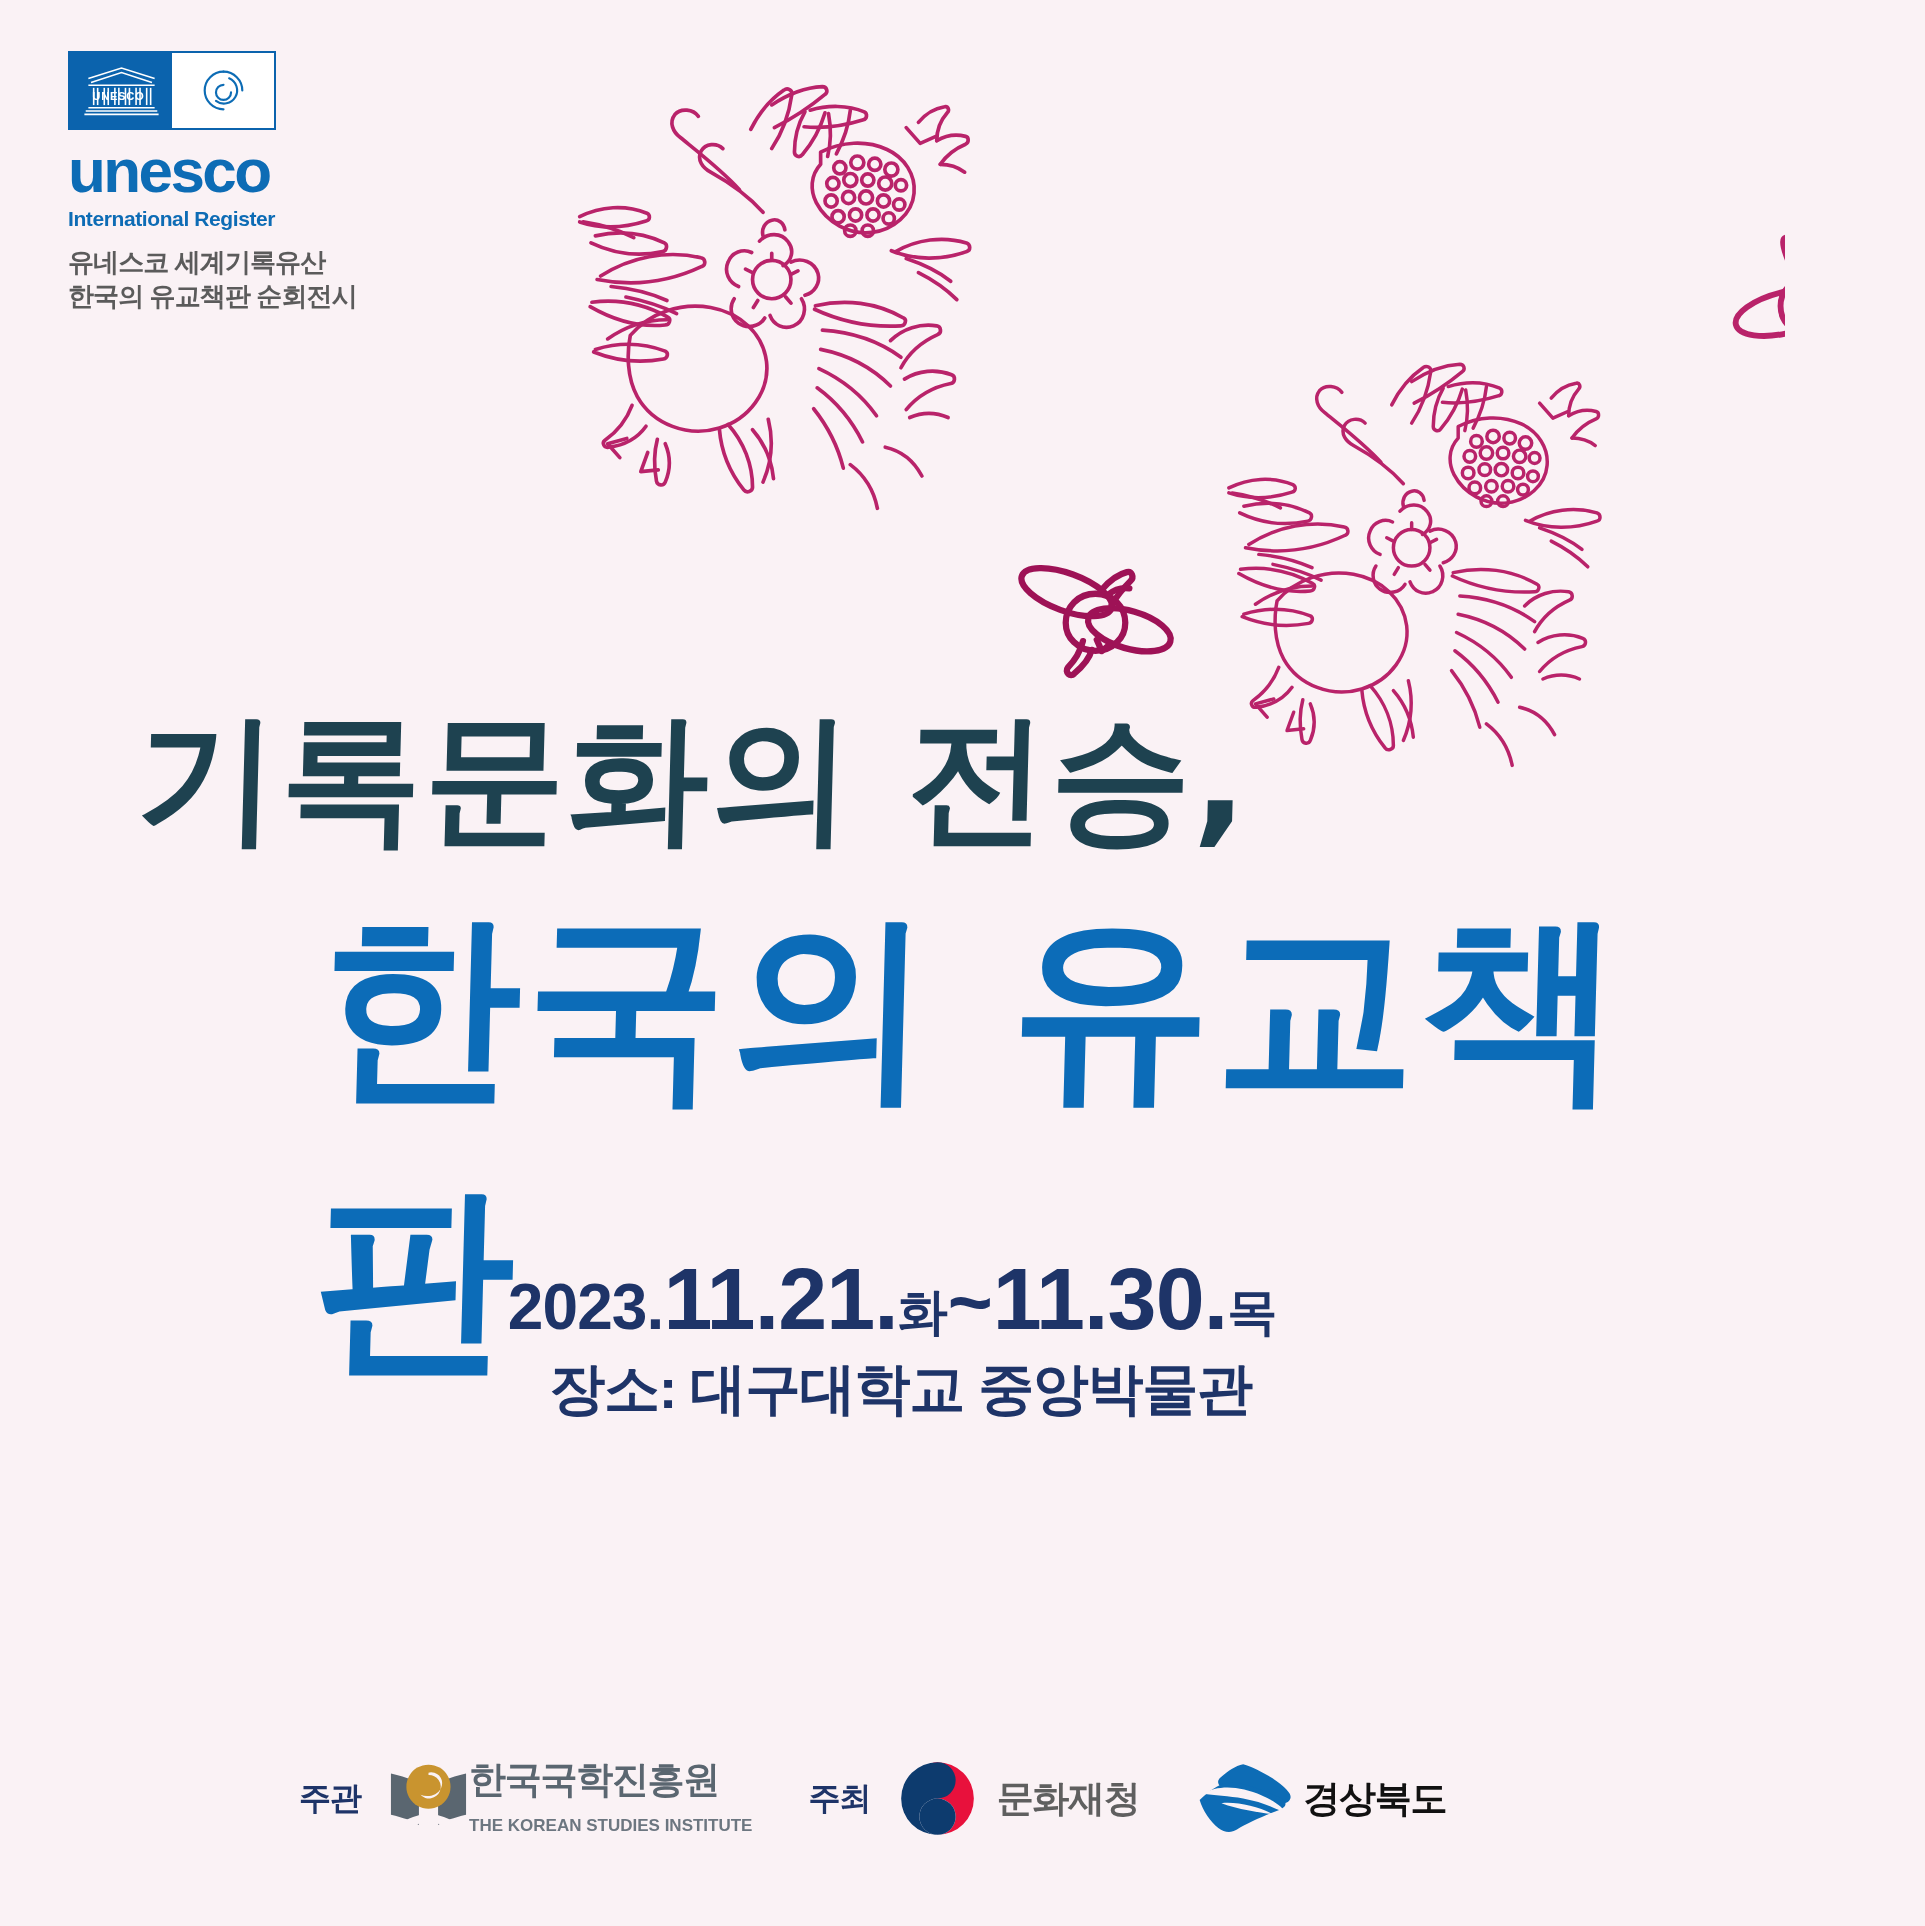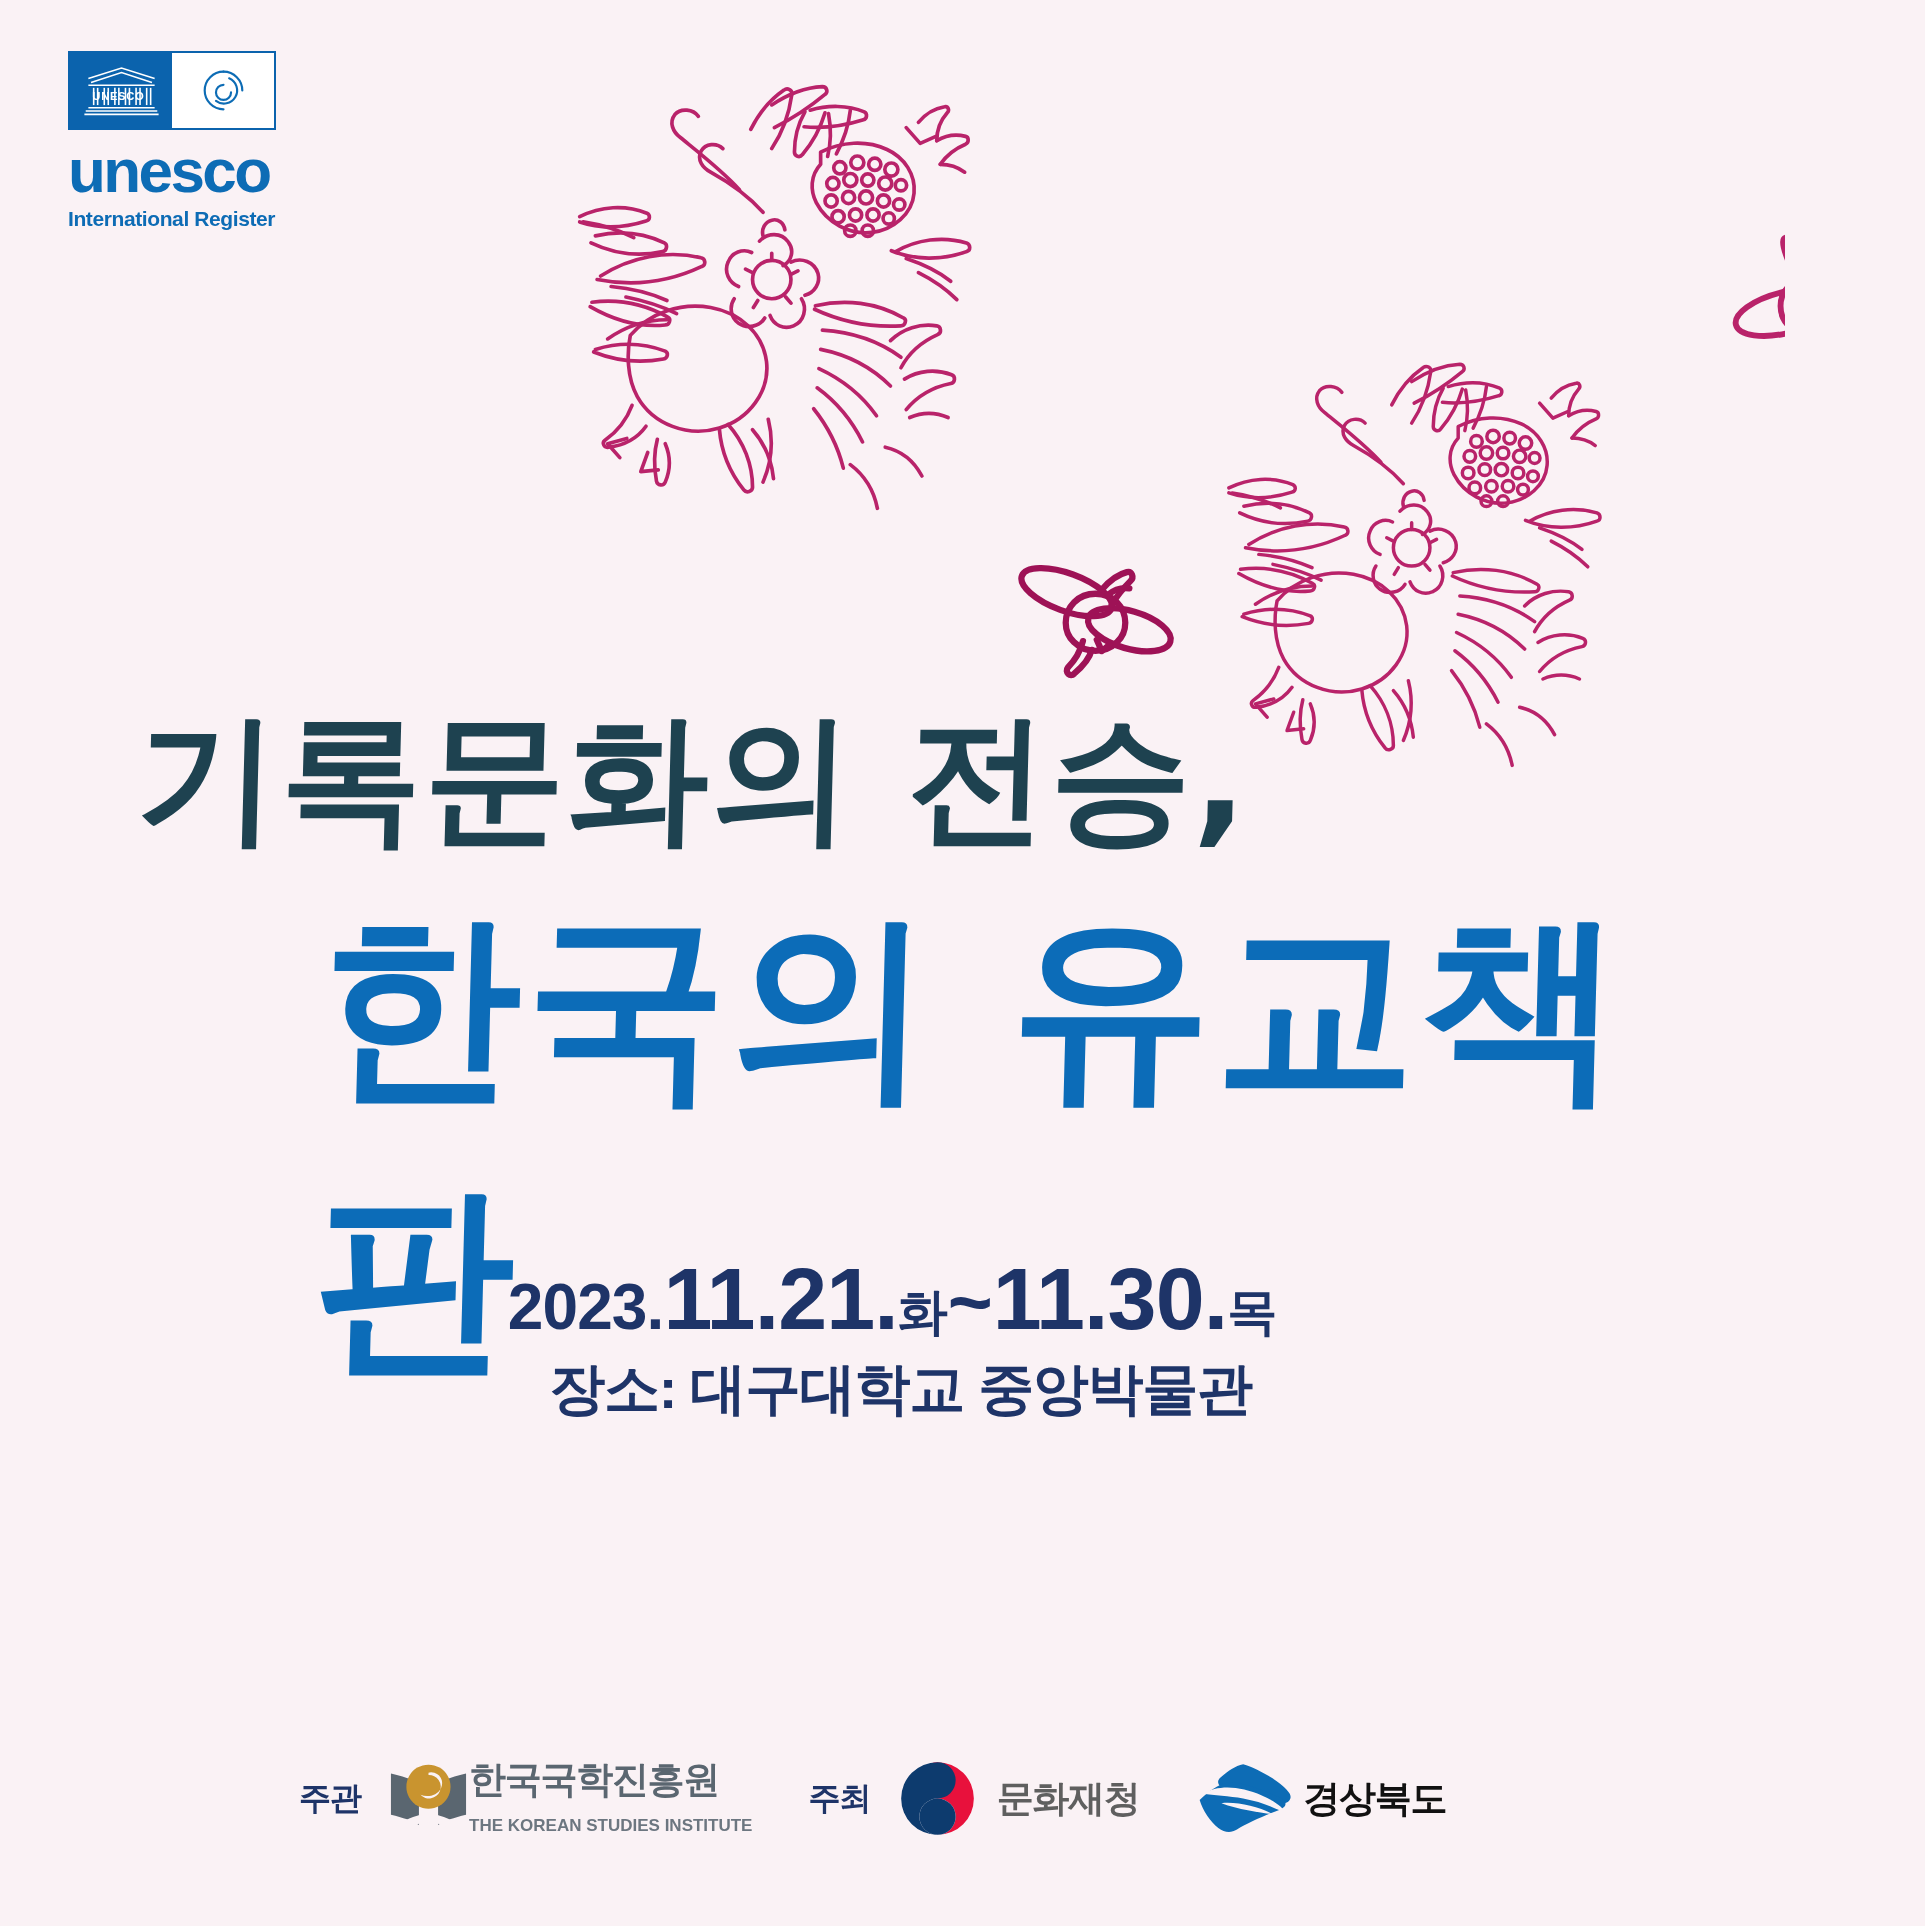--- a/index.html
+++ b/index.html
@@ -339,20 +339,24 @@
             <path d="M50 10a40 40 0 0 1 40 40"></path>
             <path d="M62 24a28 28 0 1 1 -28 48"></path>
             <path d="M50 38a16 16 0 1 0 16 16"></path>
           </g>
         </svg>
       </div>
     </div>
 
     <div class="unesco-word">unesco</div>
     <div class="unesco-sub">International Register</div>
+    <div class="unesco-kor">
+      <div>유네스코 세계기록유산</div>
+      <div>한국의 유교책판 순회전시</div>
+    </div>
   </div>
 
   <div class="title-sub">기록문화의 전승,</div>
   <div class="title-main">한국의 유교책판</div>
 
   <div class="date-line">
     <span class="d-year">2023.</span><span class="d-big">11.</span><span class="d-big">21.</span><span class="d-small">화</span><span class="d-tilde">~</span><span class="d-big">11.</span><span class="d-big">30.</span><span class="d-small">목</span>
   </div>
 
   <div class="venue-line">장소: 대구대학교 중앙박물관</div>

